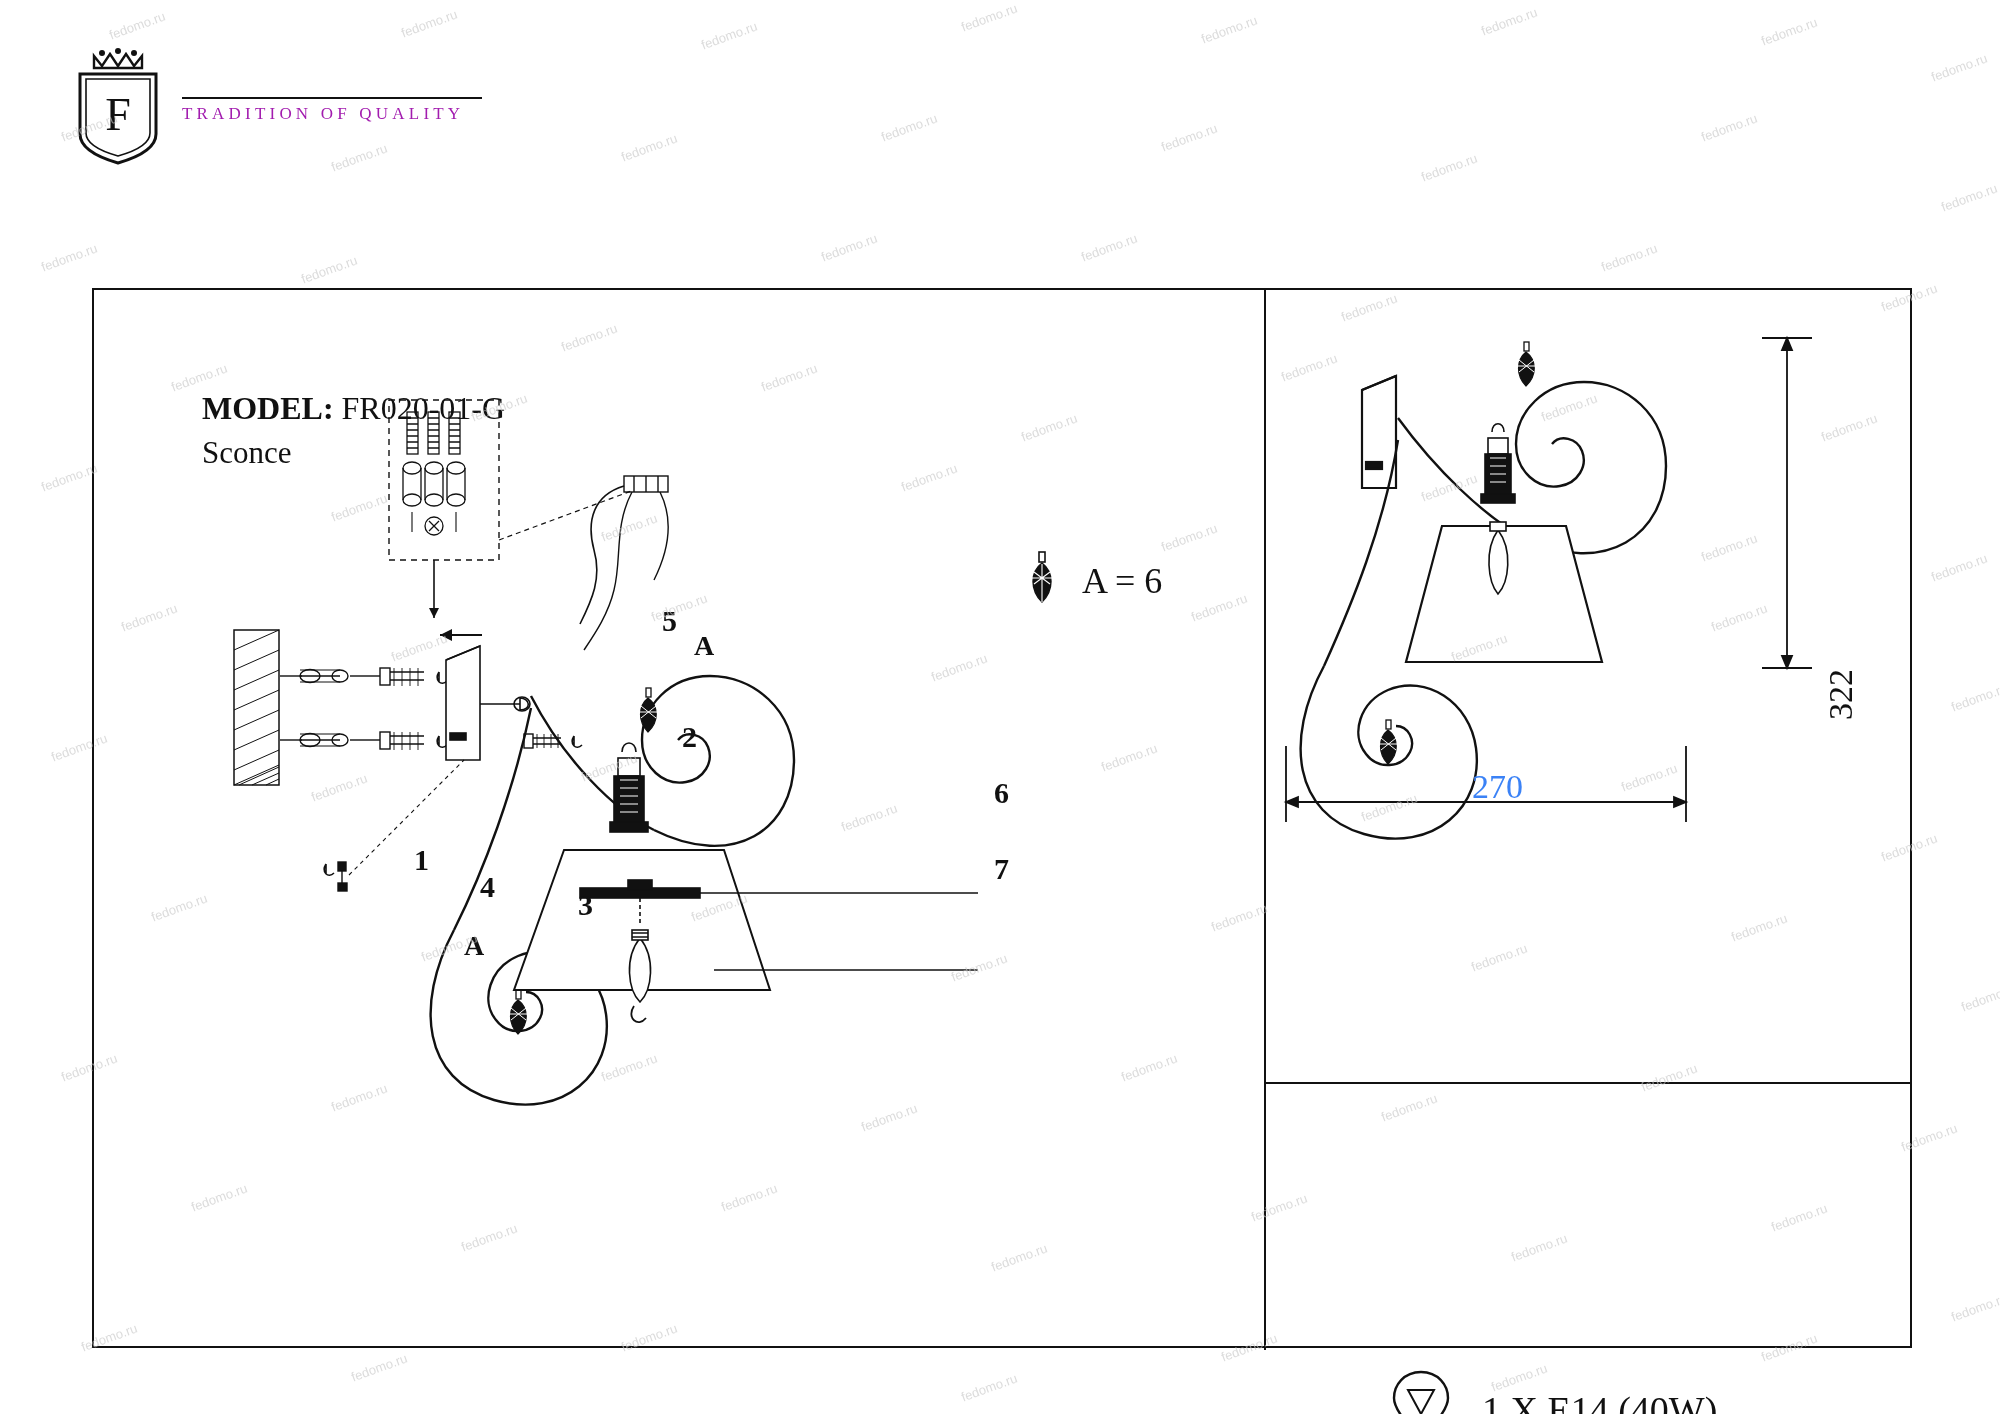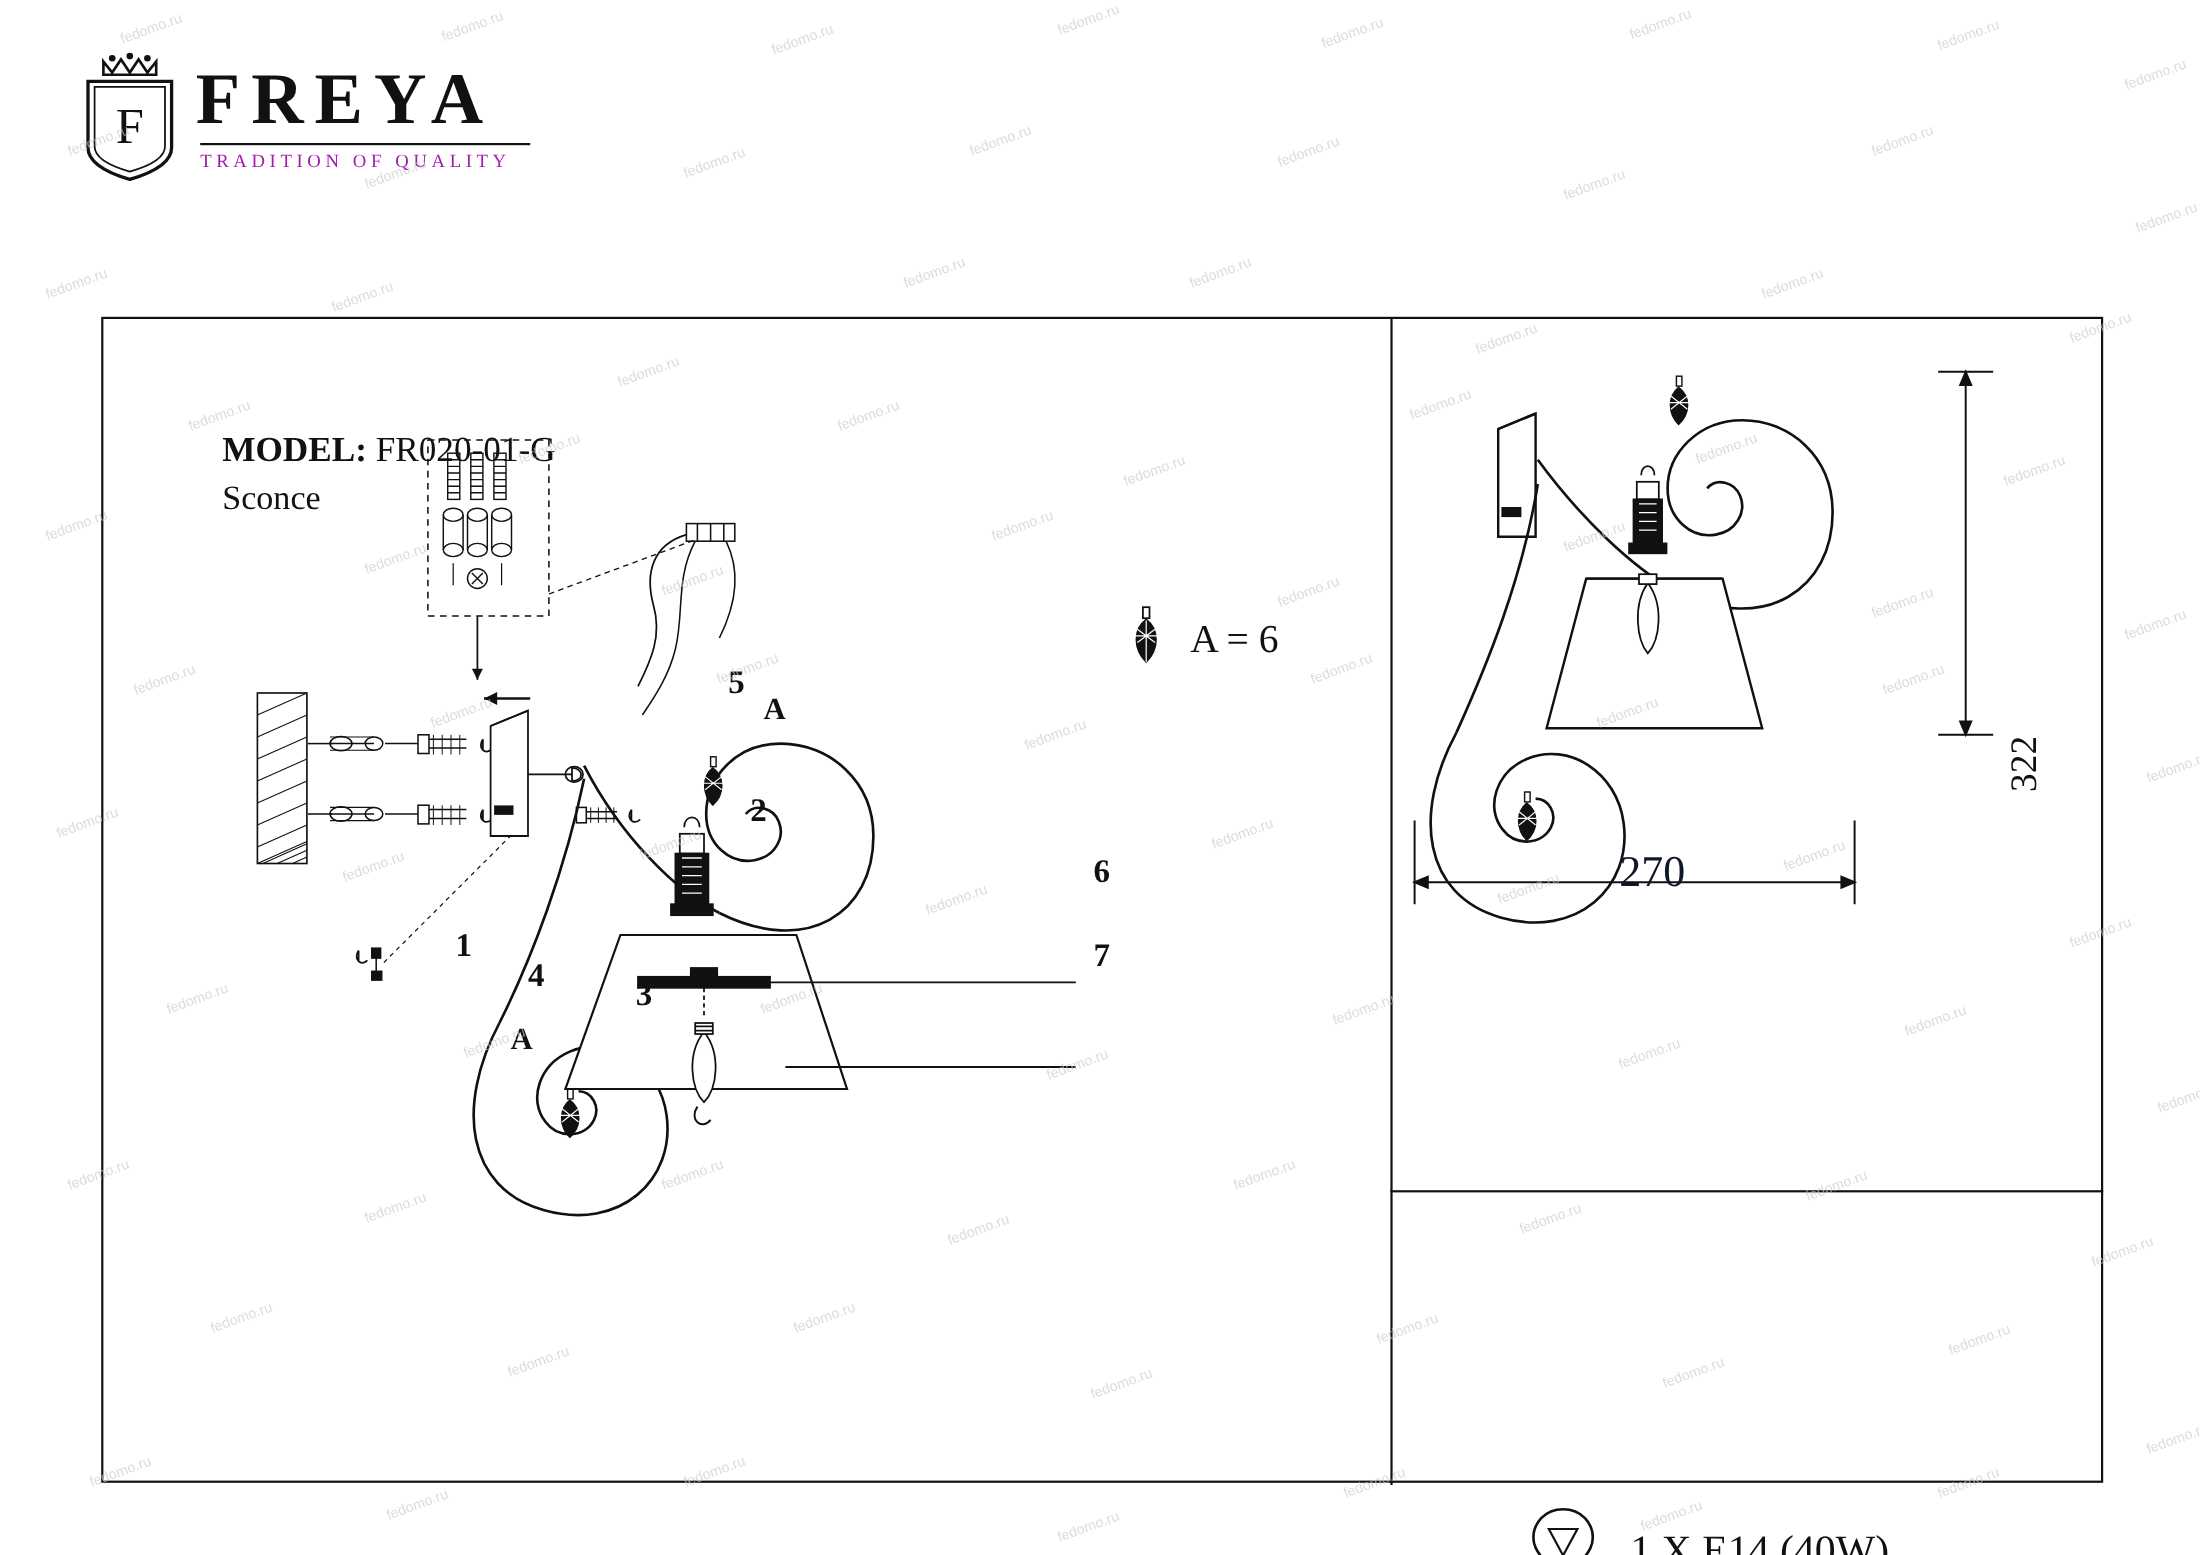--- a/index.html
+++ b/index.html
@@ -146,22 +146,22 @@
   .dim-v {
     position: absolute;
     font-size: 34px;
     color: #111;
     transform: rotate(-90deg);
     transform-origin: left top;
     white-space: nowrap;
   }
   .dim-h {
     position: absolute;
-    font-size: 40px;
-    color: #0f172a;
+    font-size: 34px;
+    color: #3b82f6;
   }
 
   
   .lamp-spec {
     position: absolute;
     left: 1290px; top: 1100px;
     display: flex; align-items: center;
   }
   .lamp-spec .txt {
     font-size: 38px;
@@ -185,21 +185,20 @@
           <path d="M8 26 L8 86 Q8 104 46 115 Q84 104 84 86 L84 26 Z" fill="none" stroke="#111" stroke-width="3"></path>
           <path d="M14 31 L14 85 Q14 99 46 108 Q78 99 78 85 L78 31 Z" fill="none" stroke="#111" stroke-width="1.6"></path>
           <path d="M22 8 L30 18 L38 6 L46 18 L54 6 L62 18 L70 8 L70 20 L22 20 Z" fill="none" stroke="#111" stroke-width="2.4"></path>
           <circle cx="30" cy="5" r="3" fill="#111"></circle>
           <circle cx="46" cy="3" r="3" fill="#111"></circle>
           <circle cx="62" cy="5" r="3" fill="#111"></circle>
           <text x="46" y="82" text-anchor="middle" font-family="Liberation Serif, serif" font-size="46" fill="#111">F</text>
         </svg>
       </div>
       <div class="brand-text">
-        <div class="brand-name">FREYA</div>
         <div class="brand-rule"></div>
         <div class="brand-tag">TRADITION OF QUALITY</div>
       </div>
     </div>
 
   </div>
 
   <div class="frame">
     <div class="v-divider"></div>
     <div class="h-divider"></div>

